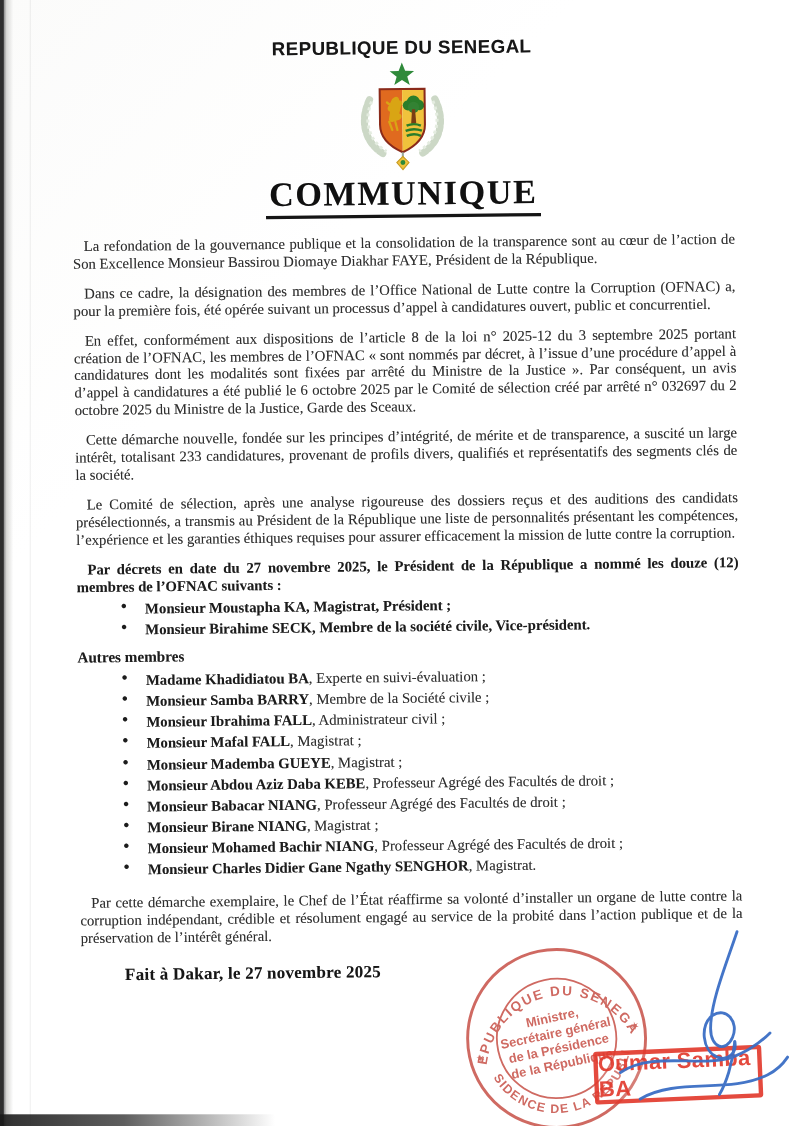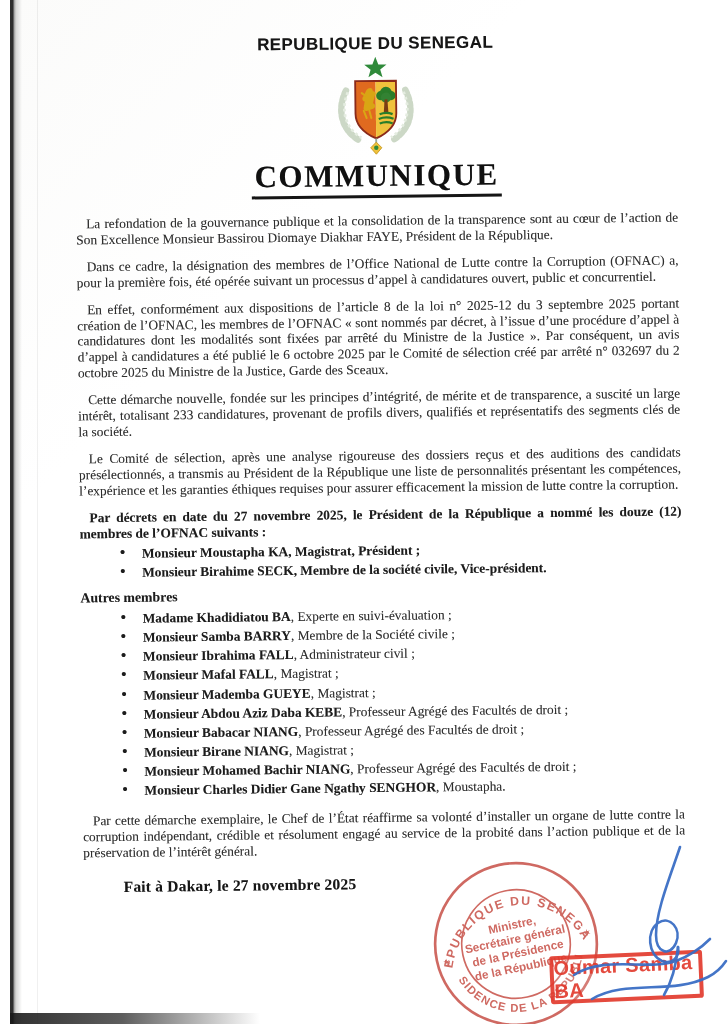--- a/index.html
+++ b/index.html
@@ -1,21 +1,21 @@
 <!DOCTYPE html>
 <html><head>
 <meta charset="utf-8">
 <style>
   html,body{margin:0;padding:0;}
   body{
     width:728px;height:1024px;position:relative;overflow:hidden;
     background:#ffffff;
     font-family:"Liberation Serif", serif;
   }
-  .page{position:absolute;inset:0;background:linear-gradient(135deg,#fbfbfa 0%,#ffffff 30%);margin-left:10px;}
+  .page{position:absolute;inset:0;background:linear-gradient(135deg,#fbfbfa 0%,#ffffff 30%);}
   
   .edge-left{position:absolute;left:0;top:0;bottom:0;width:12px;
     background:linear-gradient(90deg,#2e2e2e 0px,#2e2e2e 3px,#9a9a9a 4px,#d8d8d6 6px,rgba(255,255,255,0) 12px);}
   .fold-line{position:absolute;left:27px;top:0;bottom:0;width:1px;background:rgba(0,0,0,0.06);}
   .edge-bottom{position:absolute;left:0;bottom:0;height:11px;width:250px;
     background:linear-gradient(90deg,rgba(25,25,25,0.9) 0%,rgba(40,40,40,0.75) 45%,rgba(60,60,60,0) 100%);}
   
   .content{
     position:absolute;left:64px;top:34px;width:602px;
     transform:rotate(-0.65deg);transform-origin:50% 0;
@@ -160,21 +160,21 @@
         <li><span class="n">Monsieur Mademba GUEYE</span><span>, Magistrat ;</span></li>
 
         <li><span class="n">Monsieur Abdou Aziz Daba KEBE</span><span>, Professeur Agrégé des Facultés de droit ;</span></li>
 
         <li><span class="n">Monsieur Babacar NIANG</span><span>, Professeur Agrégé des Facultés de droit ;</span></li>
 
         <li><span class="n">Monsieur Birane NIANG</span><span>, Magistrat ;</span></li>
 
         <li><span class="n">Monsieur Mohamed Bachir NIANG</span><span>, Professeur Agrégé des Facultés de droit ;</span></li>
 
-        <li><span class="n">Monsieur Charles Didier Gane Ngathy SENGHOR</span><span>, Moustapha.</span></li>
+        <li><span class="n">Monsieur Charles Didier Gane Ngathy SENGHOR</span><span>, Magistrat.</span></li>
       </ul>
 
     <p class="closing">Par cette démarche exemplaire, le Chef de l’État réaffirme sa volonté d’installer un organe de lutte contre la corruption indépendant, crédible et résolument engagé au service de la probité dans l’action publique et de la préservation de l’intérêt général.</p>
 
     <div class="dateline">Fait à Dakar, le 27 novembre 2025</div>
   </div>
 
   <svg class="round-stamp" viewBox="0 0 170 170">
     <g fill="#c4473d" opacity="0.92">
       <circle cx="85" cy="85" r="79" fill="none" stroke="#c4473d" stroke-width="2.6"></circle>

